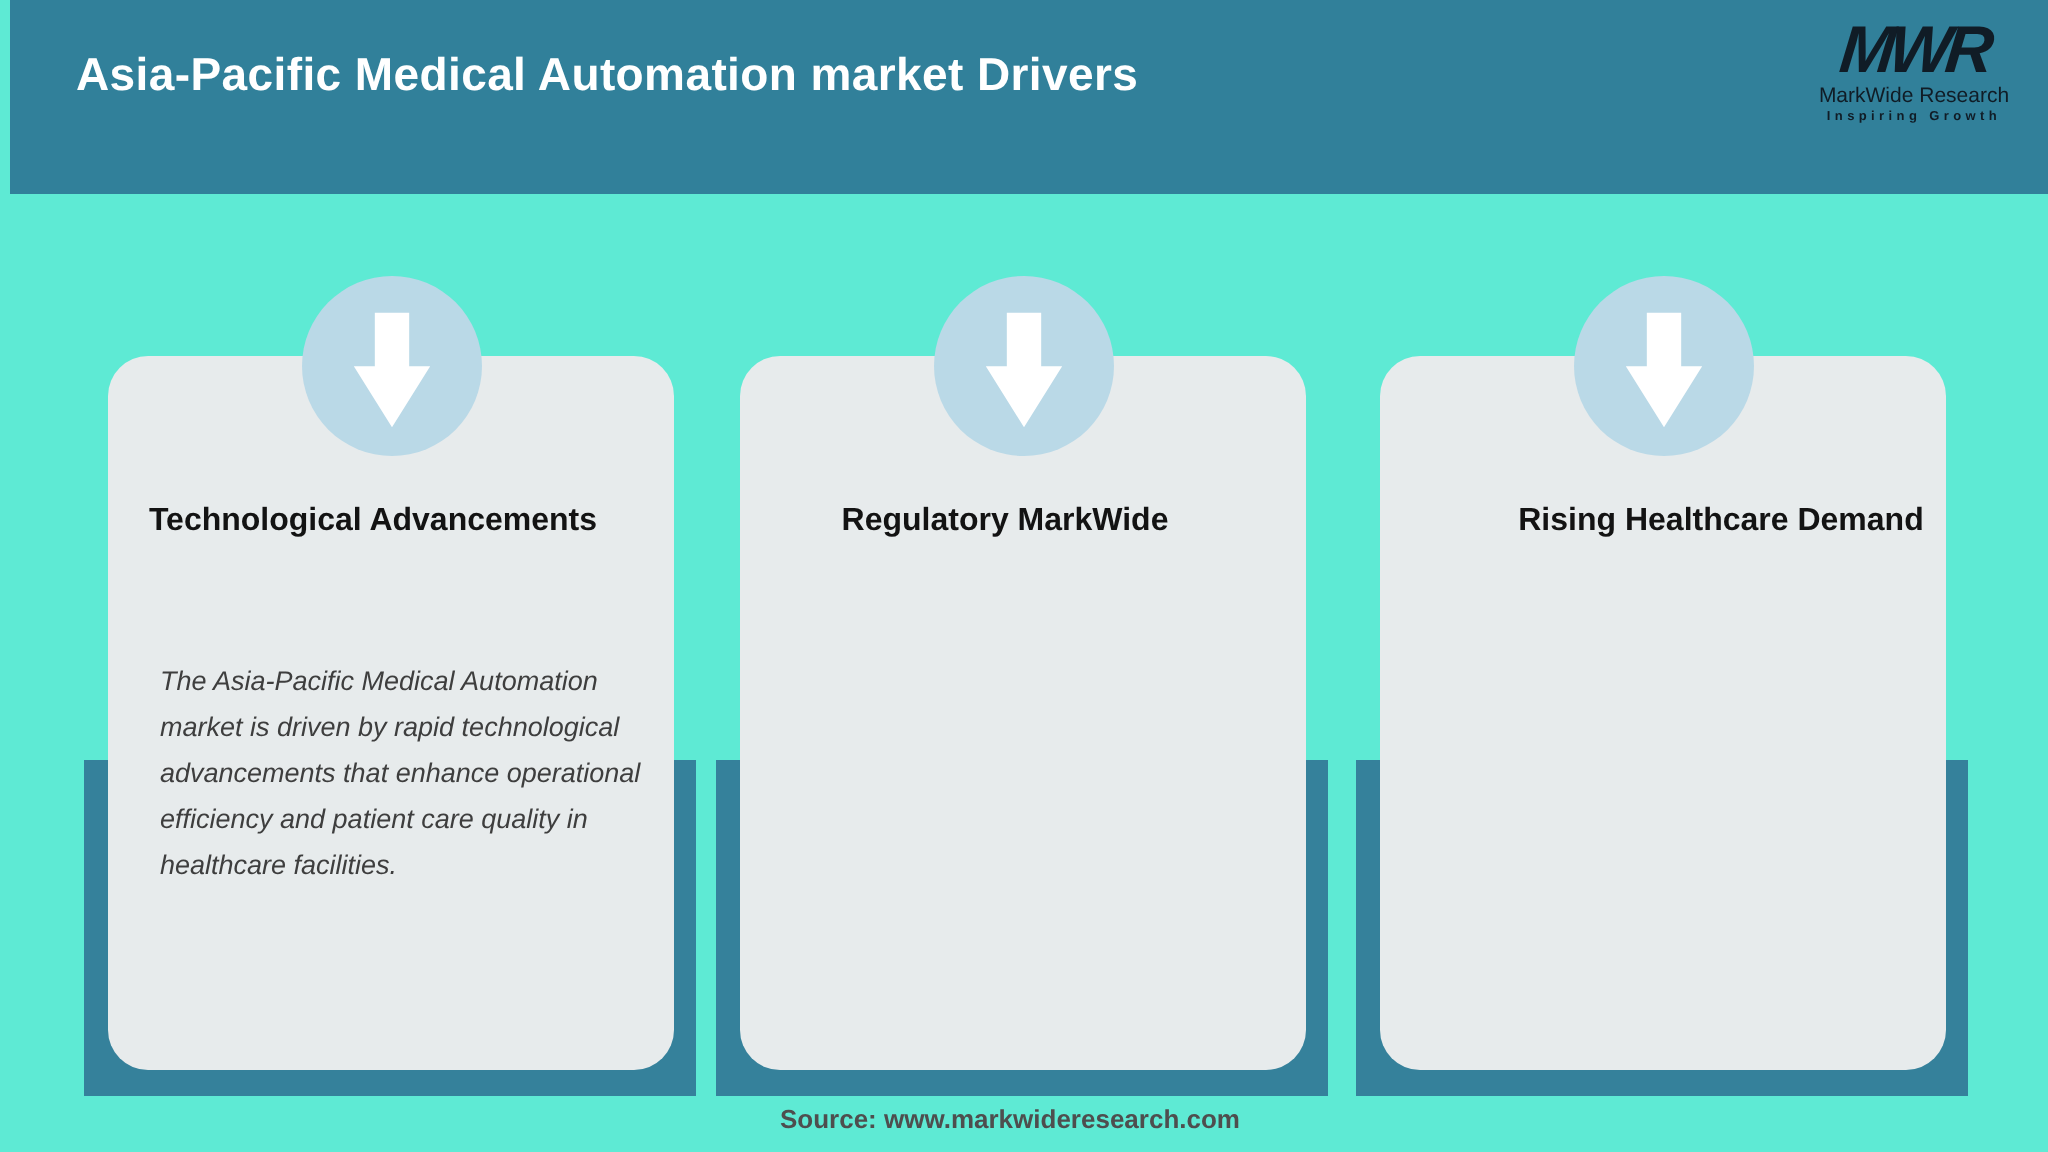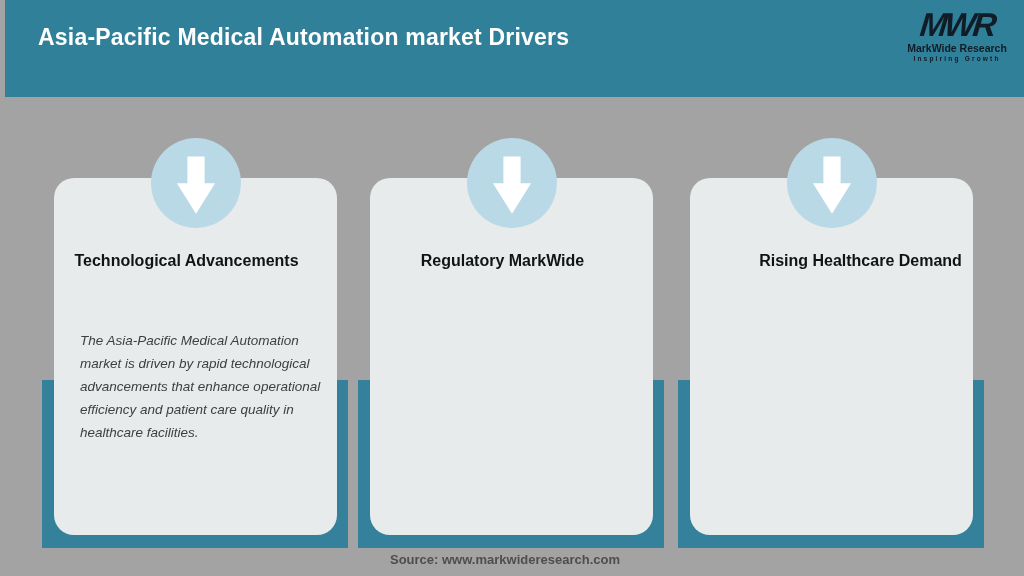--- a/index.html
+++ b/index.html
@@ -5,21 +5,21 @@
   html, body {
     margin: 0;
     padding: 0;
     background: #ffffff;
     font-family: "Liberation Sans", sans-serif;
   }
   .stage {
     position: relative;
     width: 1024px;
     height: 576px;
-    background: #a3a3a3;
+    background: #5eead4;
     overflow: hidden;
   }
 
   
   .header {
     position: absolute;
     left: 5px;
     top: 0;
     width: 1019px;
     height: 97px;
@@ -48,21 +48,21 @@
     font-size: 33px;
     font-weight: 800;
     font-style: italic;
     letter-spacing: -3px;
     transform: skewX(-6deg);
     color: #101C26;
   }
   .logo-name {
     margin-top: 2px;
     font-size: 10.5px;
-    font-weight: 700;
+    font-weight: 400;
     color: #101C26;
   }
   .logo-tagline {
     margin-top: 2px;
     font-size: 6.5px;
     font-weight: 700;
     letter-spacing: 2.2px;
     color: #101C26;
   }
 

